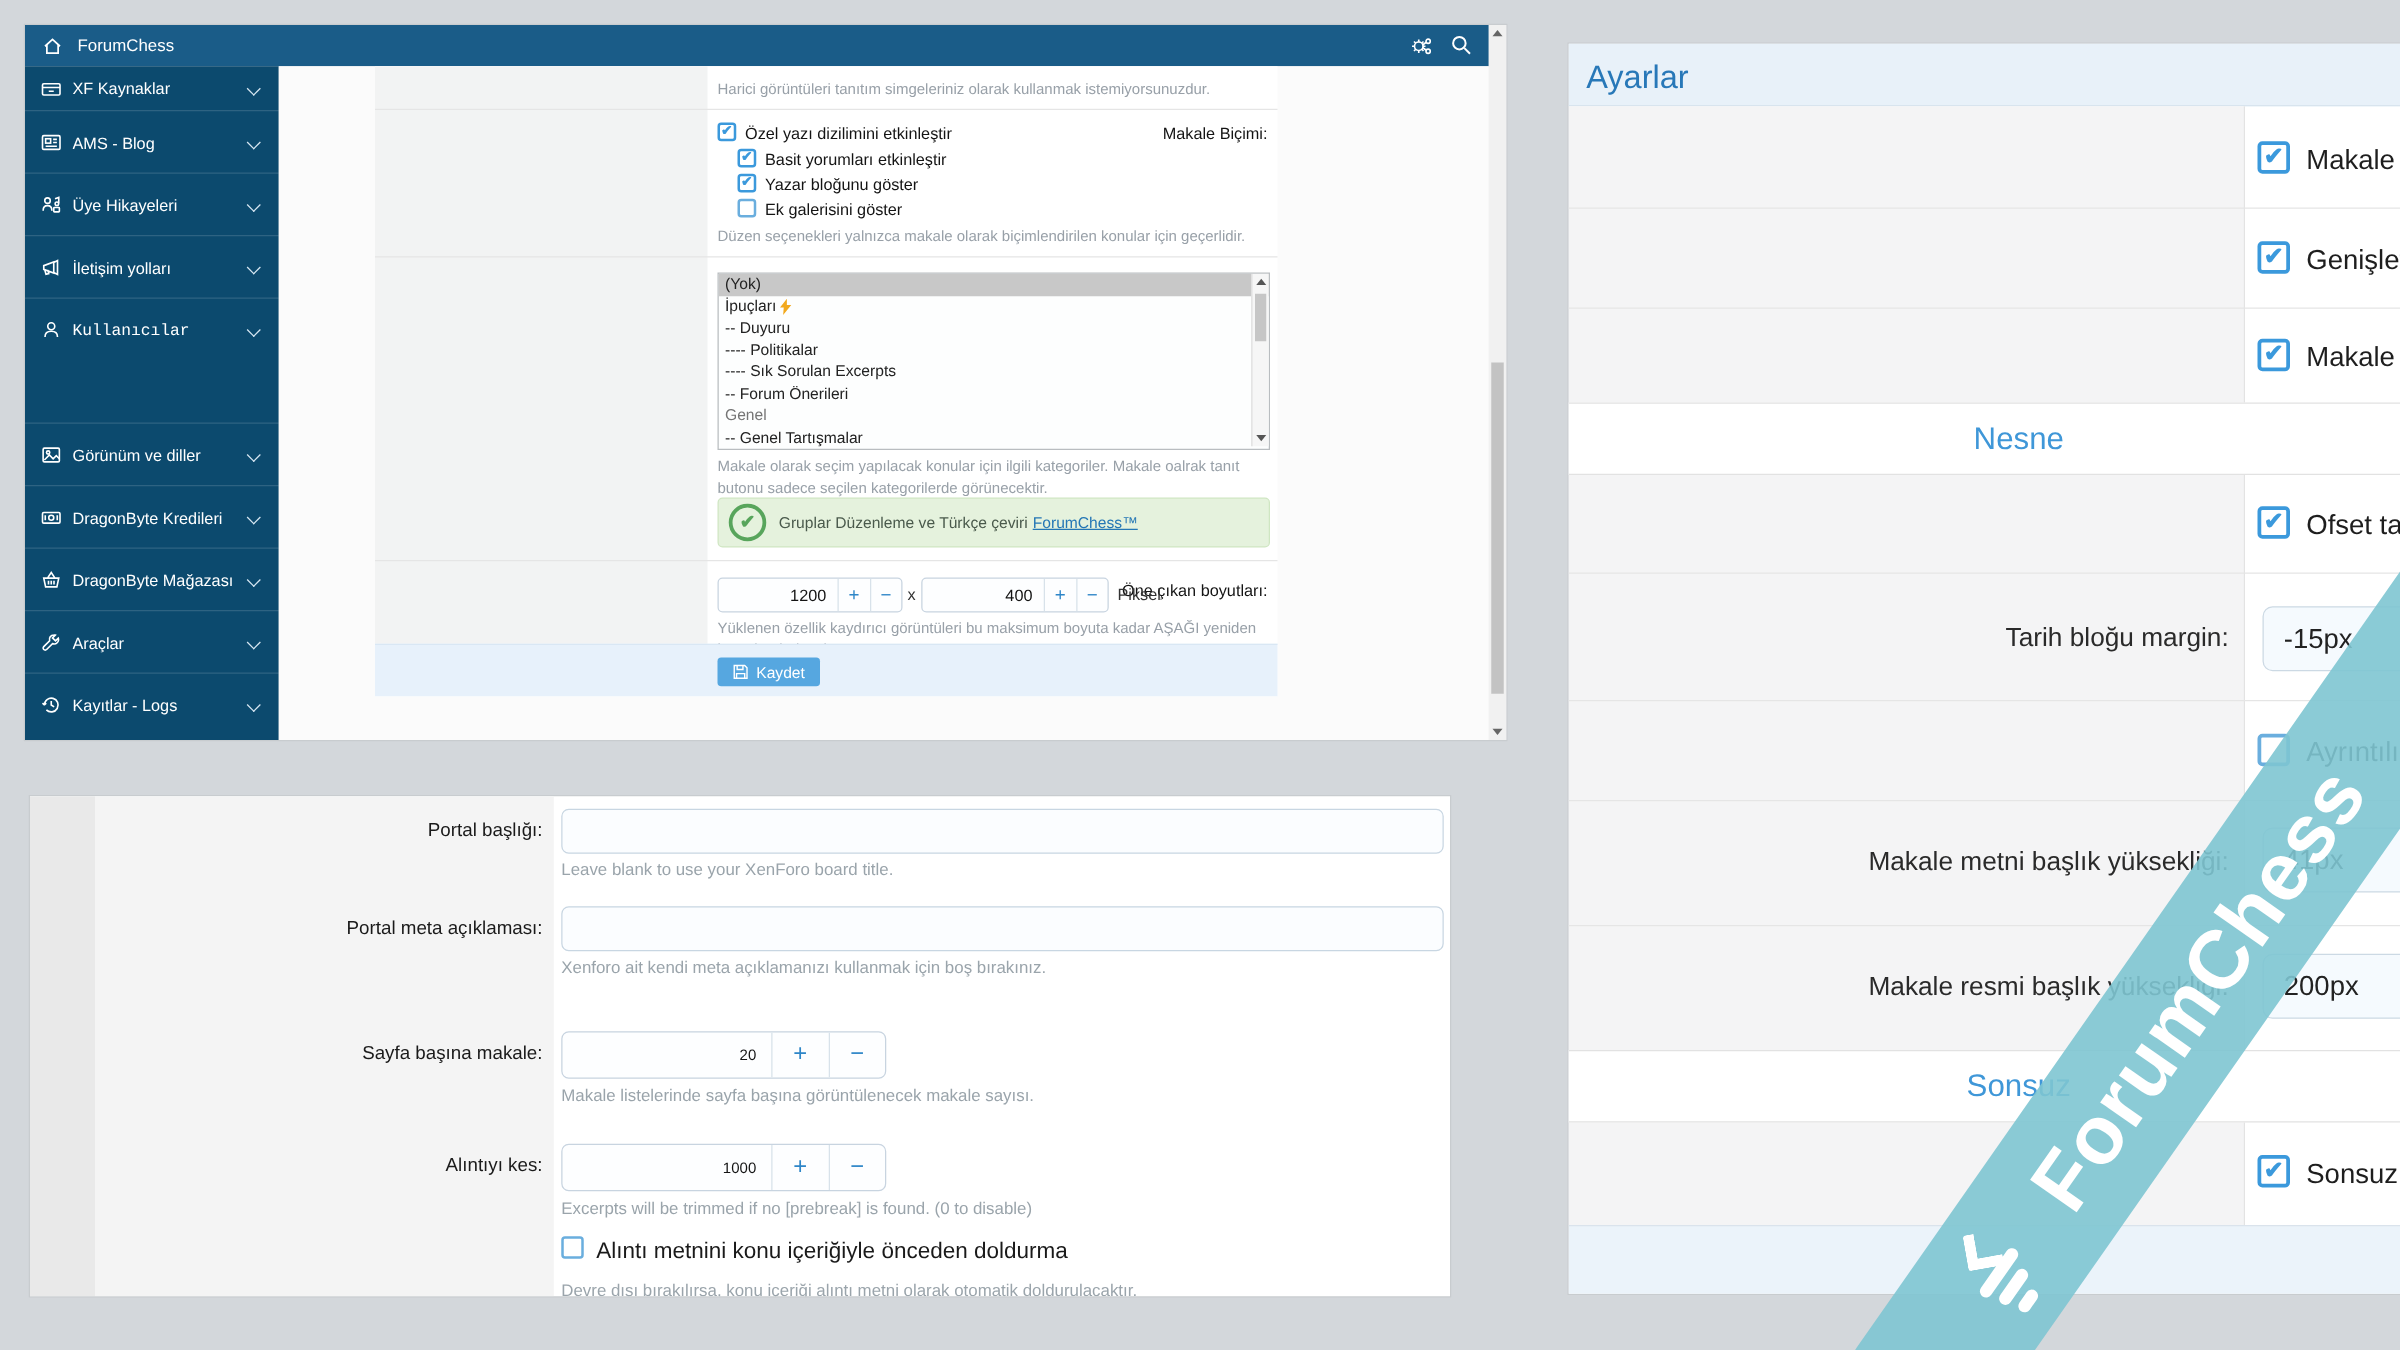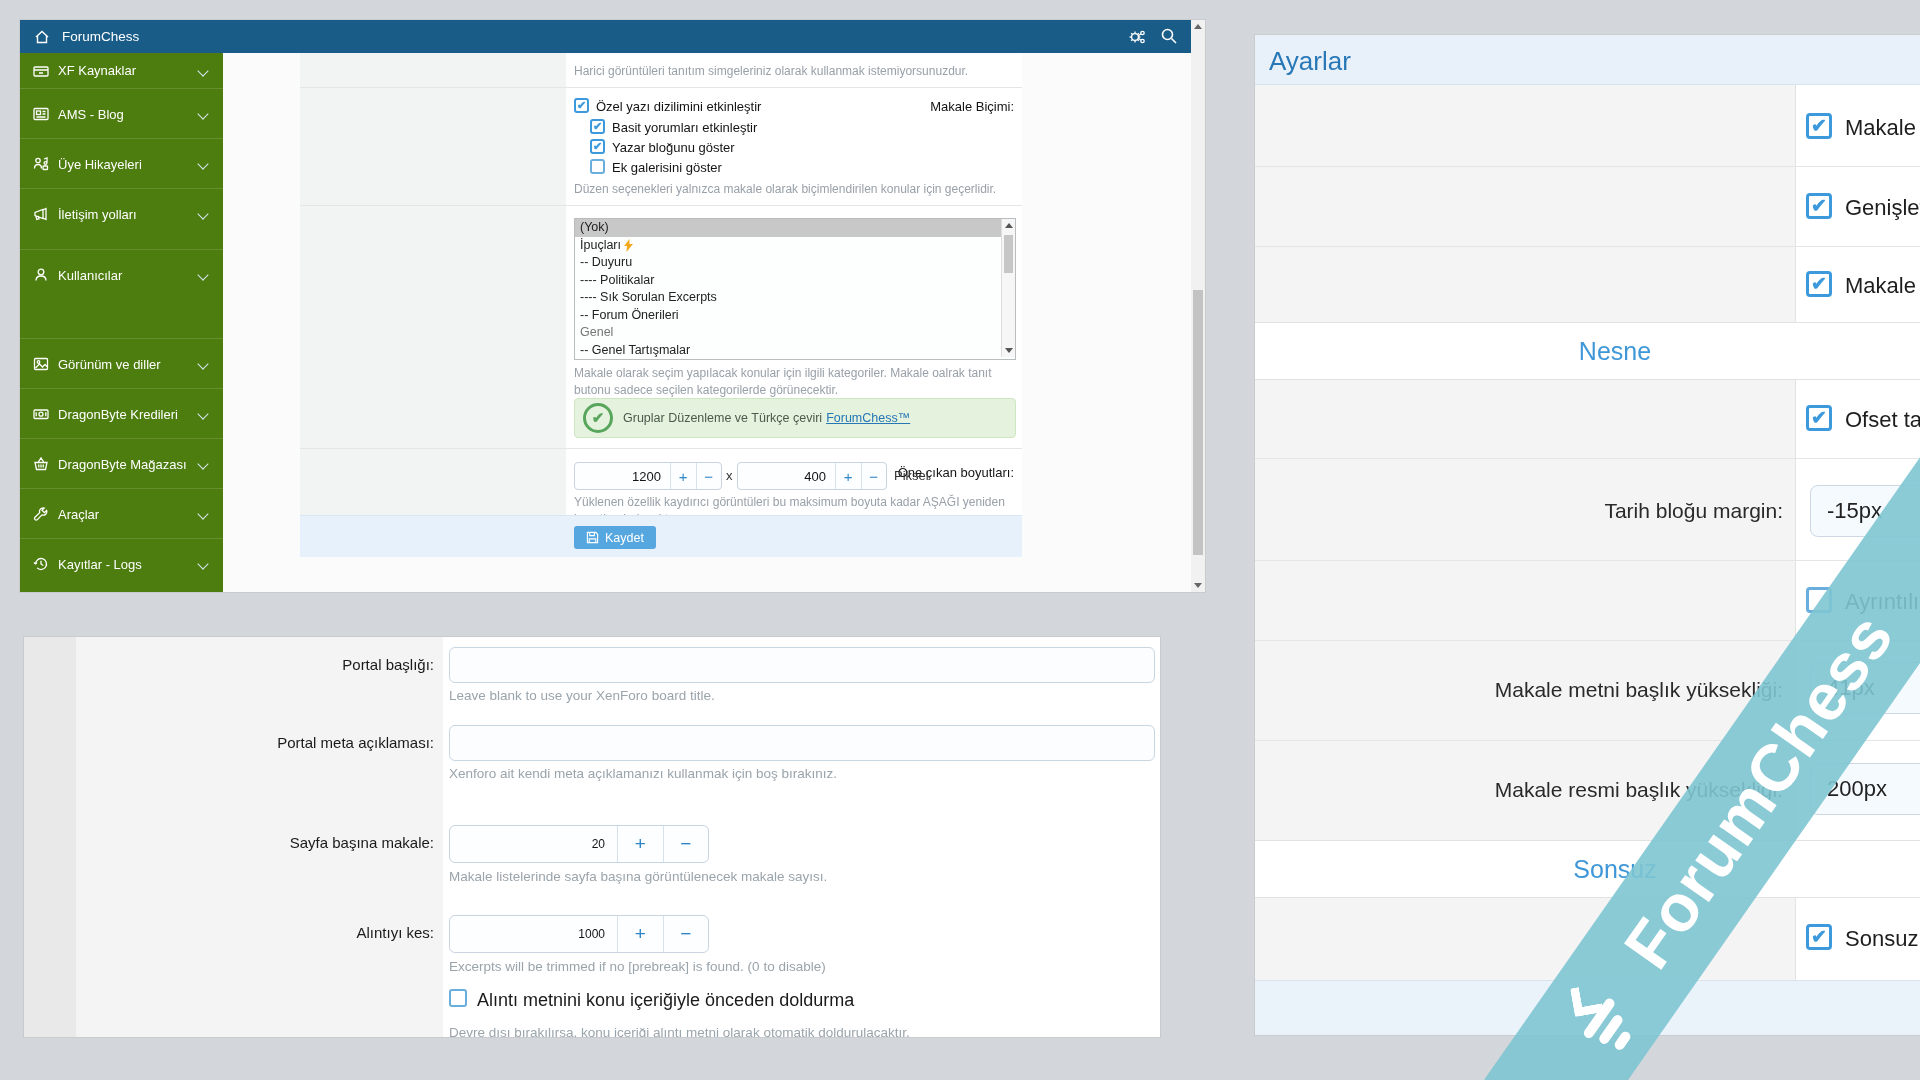--- a/index.html
+++ b/index.html
@@ -3,21 +3,21 @@
 <meta charset="utf-8">
 <style>
   html,body{margin:0;padding:0;width:1920px;height:1080px;overflow:hidden;background:#d3d7db;
     font-family:"Liberation Sans",sans-serif;-webkit-font-smoothing:antialiased;}
   .abs{position:absolute;box-sizing:border-box;}
   .win{position:absolute;box-shadow:0 0 0 1px rgba(0,0,0,.05);}
   
   .w1{left:20px;top:20px;width:1185px;height:572px;background:#eef0f1;}
   .w1-topbar{left:0;top:0;width:1171px;height:33px;background:#1a5c88;display:flex;align-items:center;}
   .w1-title{color:#fff;font-size:13.5px;margin-left:12px;}
-  .w1-sidebar{left:0;top:33px;width:203px;height:539px;background:#4d7c0f;}
+  .w1-sidebar{left:0;top:33px;width:203px;height:539px;background:#0c4a6e;}
   .sb-item{position:absolute;left:0;width:203px;height:50px;display:flex;align-items:center;
     color:#fff;font-size:13px;border-top:1px solid rgba(255,255,255,.14);cursor:pointer;}
   .sb-item .ic{width:18px;height:18px;margin:0 8px 0 12px;flex:none;}
   .sb-item .lbl{flex:1;white-space:nowrap;overflow:hidden;}
   .chev{width:7px;height:7px;border-right:1.6px solid #d7e7f2;border-bottom:1.6px solid #d7e7f2;
     transform:rotate(45deg);margin-right:16px;flex:none;}
   .w1-content{left:203px;top:33px;width:968px;height:539px;background:#fbfbfb;}
   .block{left:77px;top:0;width:722px;height:504px;background:#fff;}
   .block-label-col{left:0;top:0;width:266px;height:462px;background:#f2f3f3;}
   .f-label{position:absolute;right:8px;width:250px;text-align:right;font-size:13px;color:#141414;}
@@ -162,21 +162,21 @@
     </div>
     <div class="sb-item" style="top:135px;">
       <span class="ic">
           <svg width="18" height="18" viewBox="0 0 18 18" fill="none" stroke="#fff" stroke-width="1.3">
             <path d="M3 7.5v3l8 3V4.5zM11 5l3-1.5v11L11 13M3.8 10.8l1 3.7 2.2-.6-.8-3"></path>
           </svg>
         </span>
       <span class="lbl">İletişim yolları</span>
       <span class="chev"></span>
     </div>
-    <div class="sb-item" style="top:196px;">
+    <div class="sb-item" style="top:185px;font-family:Liberation Mono, monospace;">
       <span class="ic">
           <svg width="18" height="18" viewBox="0 0 18 18" fill="none" stroke="#fff" stroke-width="1.3">
             <circle cx="9" cy="6" r="2.8"></circle>
             <path d="M4 14.5c0-3 2.2-4.5 5-4.5s5 1.5 5 4.5"></path>
           </svg>
         </span>
       <span class="lbl">Kullanıcılar</span>
       <span class="chev"></span>
     </div>
     <div class="sb-item" style="top:285px;">

